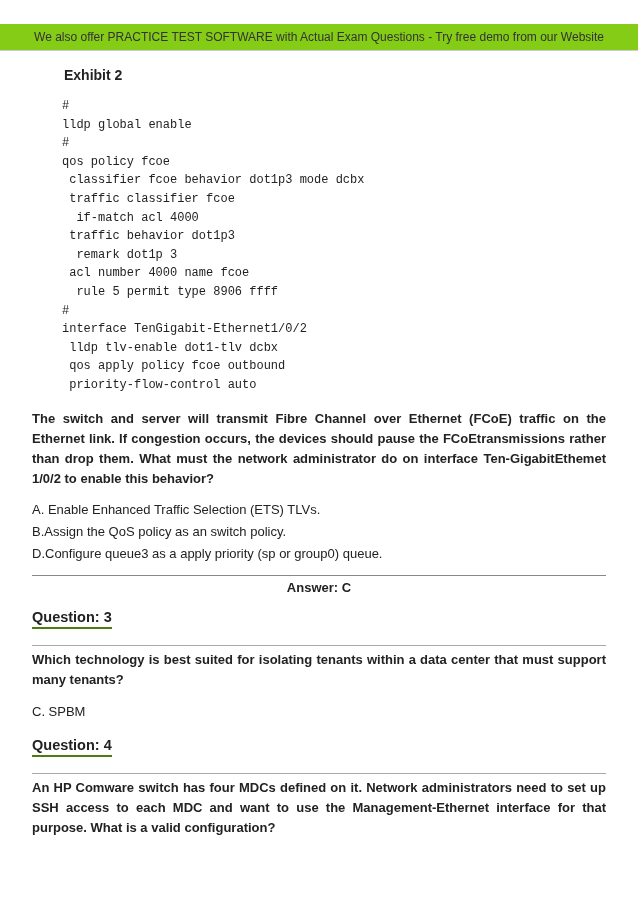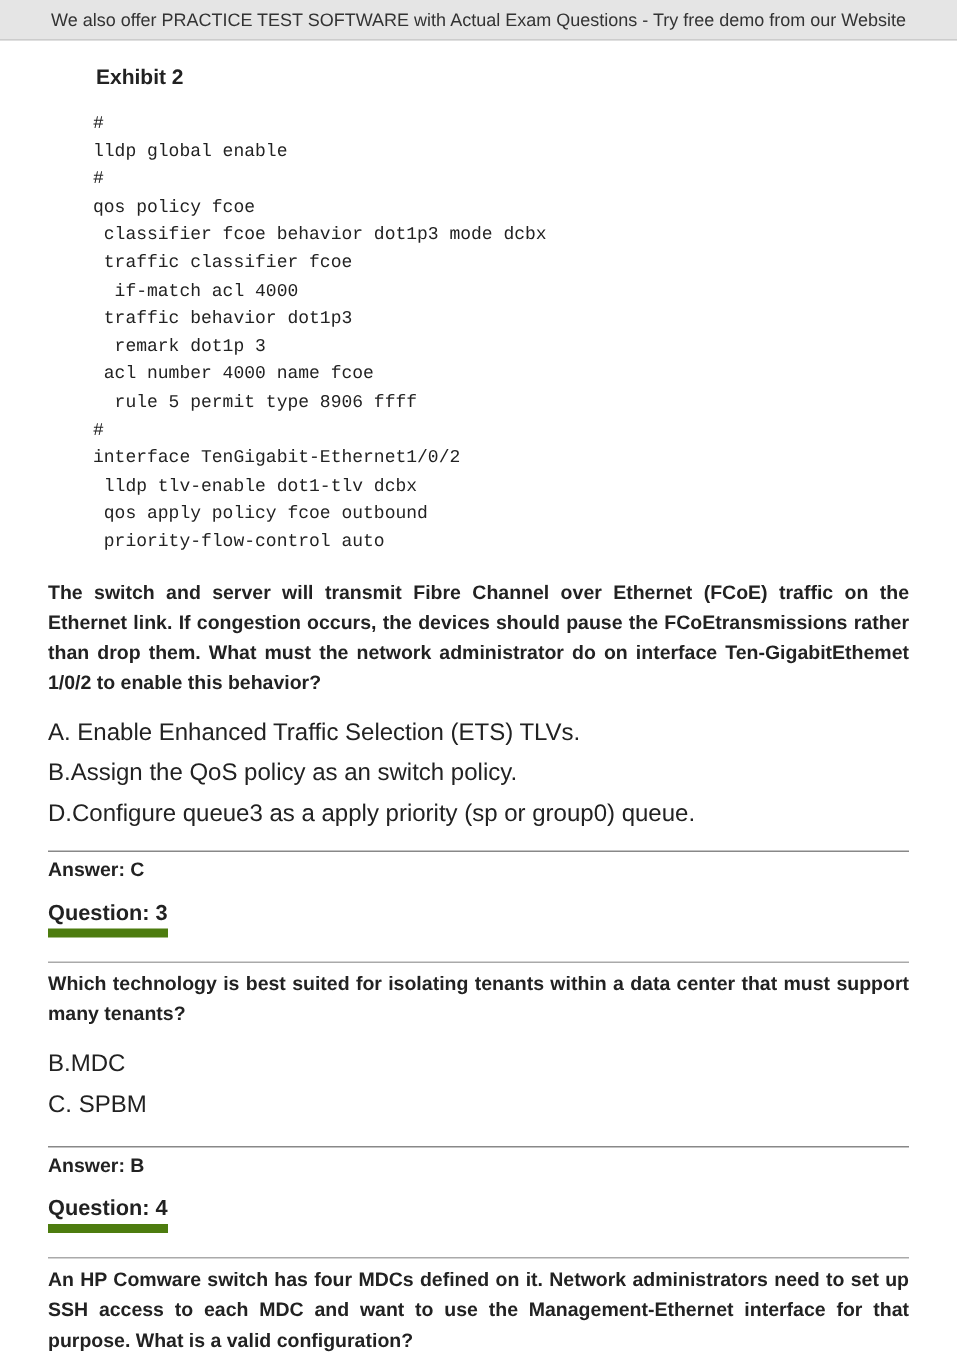--- a/index.html
+++ b/index.html
@@ -16,26 +16,27 @@
       color: #222;
     }
     .page-container {
       width: 638px;
       min-height: 903px;
       background: #fff;
       position: relative;
       padding: 0;
     }
     .top-banner {
-      background: #e5e5e5;
+      background: #84cc16;
       border-bottom: 1px solid #ccc;
       text-align: center;
       padding: 6px 27px;
       font-size: 12px;
       color: #333;
+      margin-top: 24px;
     }
     .content-area {
       padding: 10px 32px 30px 32px;
     }
     .exhibit-label {
       font-size: 14px;
       font-weight: bold;
       margin-bottom: 8px;
       margin-top: 6px;
       margin-left: 32px;
@@ -51,36 +52,36 @@
       white-space: pre;
     }
     .question-desc {
       font-size: 13px;
       line-height: 1.55;
       margin-bottom: 10px;
       text-align: justify;
       font-weight: bold;
     }
     .options-block {
-      font-size: 16px;
+      font-size: 13px;
       line-height: 1.7;
       margin-bottom: 10px;
     }
     .answer-row {
       border-top: 1px solid #888;
-      text-align: left;
+      text-align: center;
       padding: 4px 0 4px 0;
       font-size: 13px;
       font-weight: bold;
       margin-bottom: 10px;
     }
     .question-title {
       font-size: 14.5px;
       font-weight: bold;
-      border-bottom: 6px solid #4d7c0f;
+      border-bottom: 2px solid #4d7c0f;
       padding-bottom: 2px;
       margin-bottom: 8px;
       display: inline-block;
     }
     .question-block {
       margin-bottom: 14px;
     }
     .divider-line {
       border: none;
       border-top: 1px solid #aaa;
@@ -127,28 +128,24 @@
 
     <div class="answer-row">
       <span>Answer: C</span>
     </div>
 
     <div class="question-block">
       <div class="question-title">Question: 3</div>
       <hr class="divider-line">
       <p class="question-desc">Which technology is best suited for isolating tenants within a data center that must support many tenants?</p>
       <div class="options-block" id="q3-options">
-          <div>B.MDC</div>
           <div>C. SPBM</div>
         </div>
     </div>
 
-    <div class="answer-row">
-      <span>Answer: B</span>
-    </div>
 
     <div class="question-block">
       <div class="question-title">Question: 4</div>
       <hr class="divider-line">
       <p class="question-desc">An HP Comware switch has four MDCs defined on it. Network administrators need to set up SSH access to each MDC and want to use the Management-Ethernet interface for that purpose. What is a valid configuration?</p>
       
     </div>
 
   </div>
 

